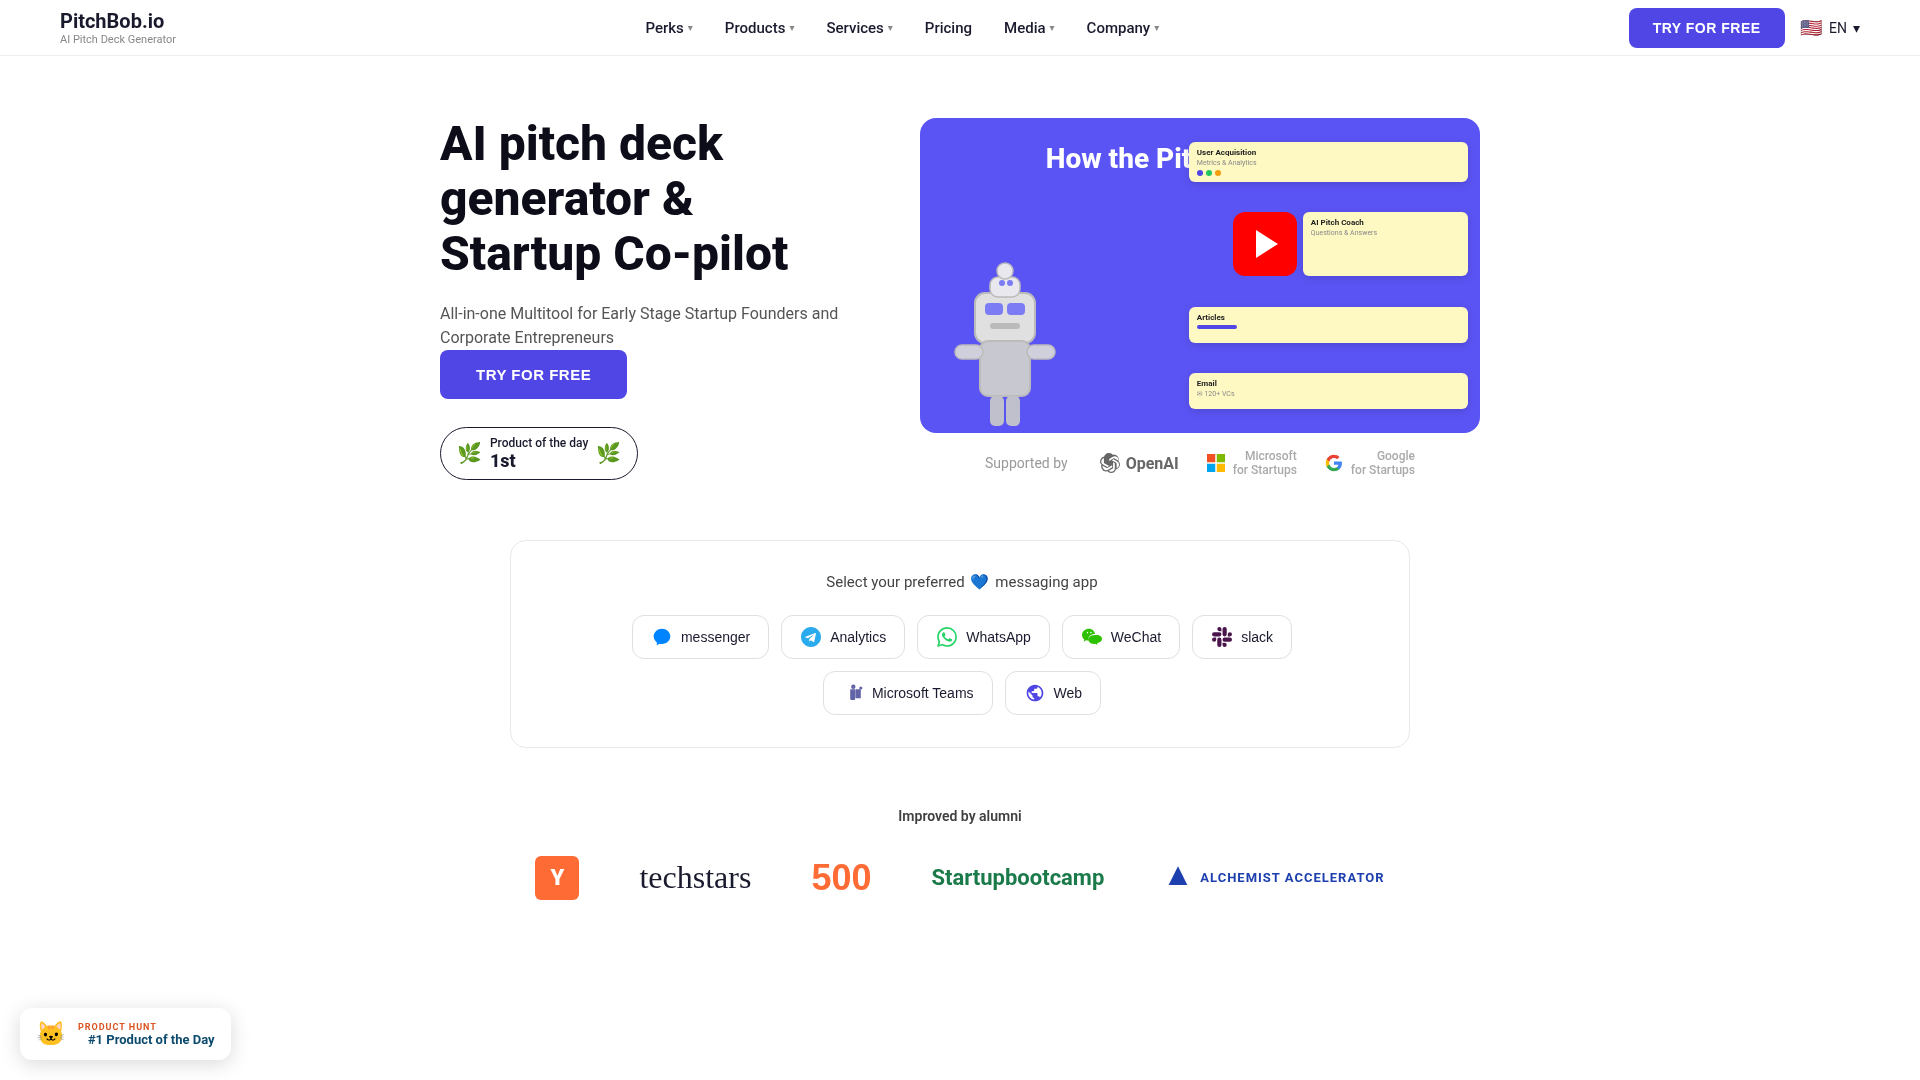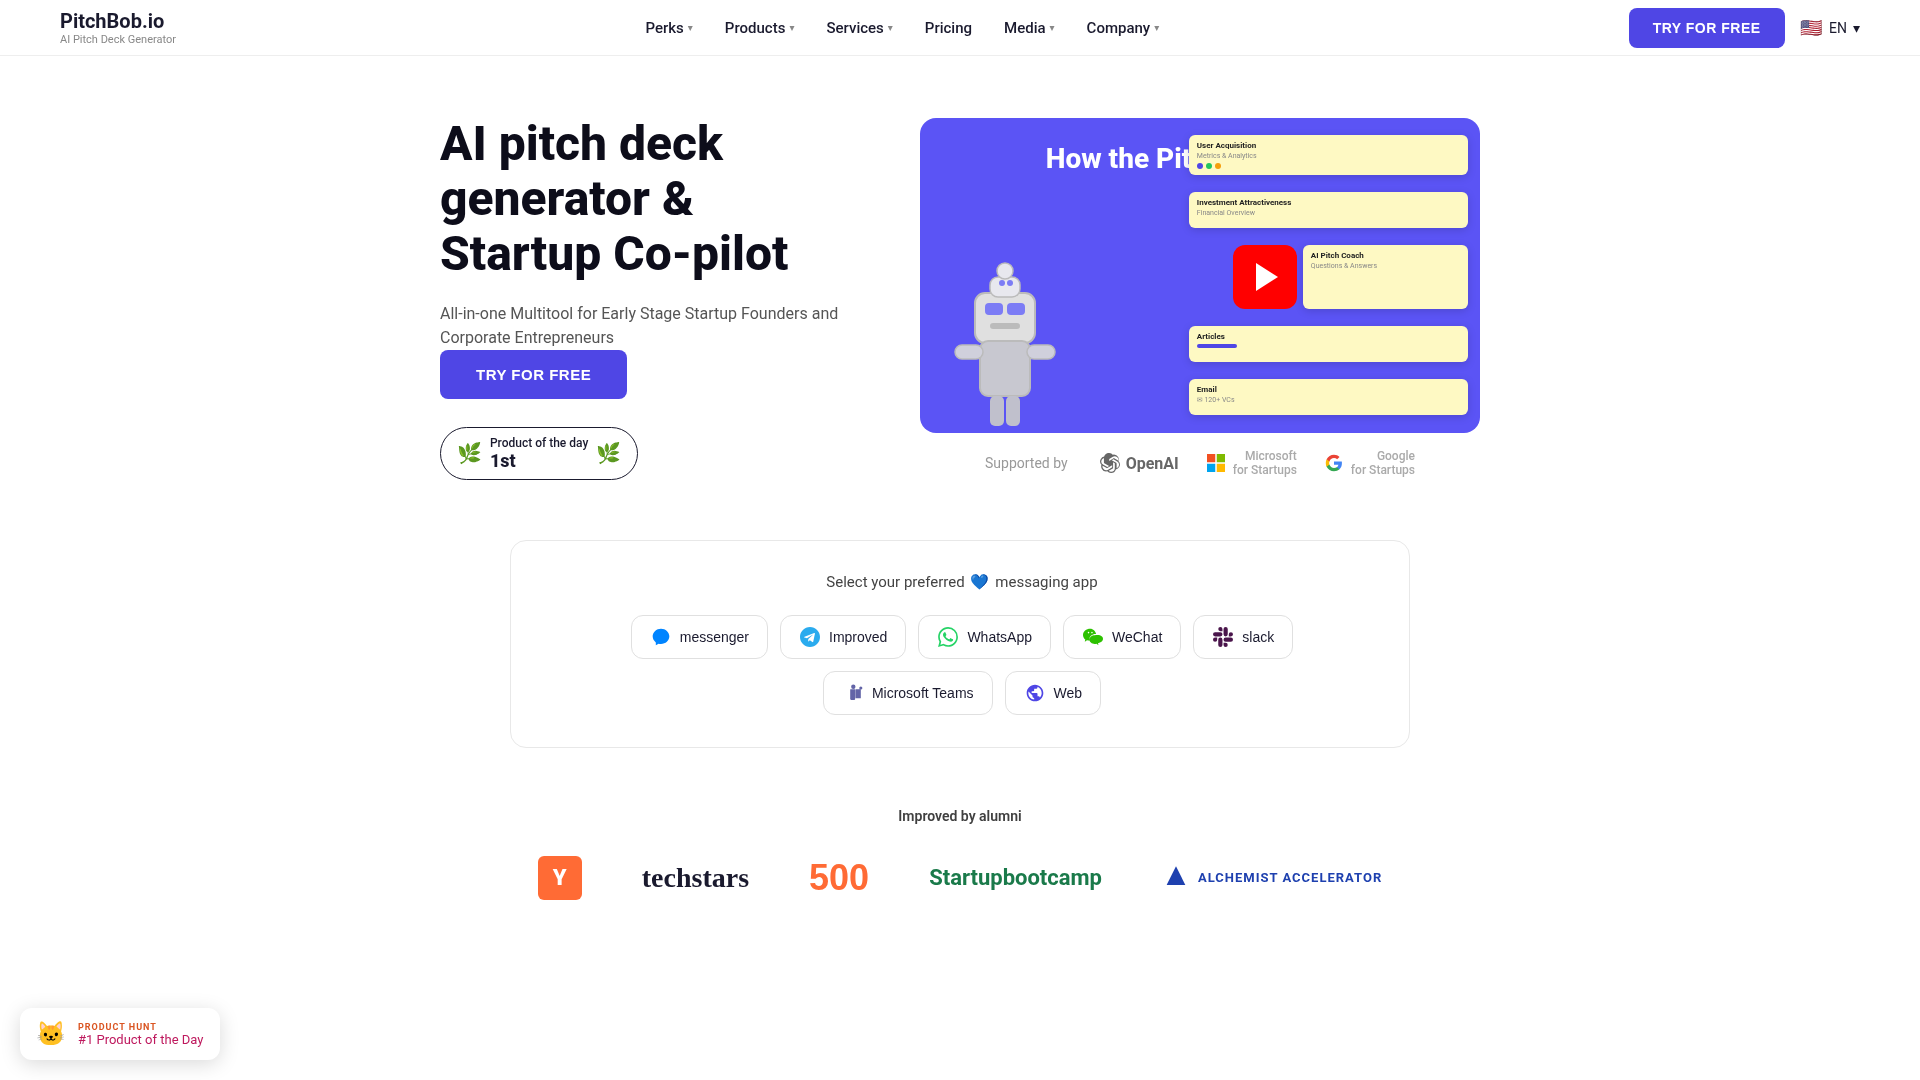--- a/index.html
+++ b/index.html
@@ -114,36 +114,36 @@
       border: 1.5px solid #e0e0e0; border-radius: 12px;
       padding: 10px 18px; font-size: 14px; font-weight: 500;
       cursor: pointer; background: #fff; color: #1a1a2e;
     }
     .app-icon { font-size: 18px; width: 22px; height: 22px; display: flex; align-items: center; justify-content: center; border-radius: 4px; }
 
     
     .alumni-section { text-align: center; padding: 40px 60px 20px; }
     .alumni-label { font-size: 14px; color: #404040; font-weight: 600; margin-bottom: 32px; }
     .alumni-logos { display: flex; align-items: center; justify-content: center; gap: 60px; flex-wrap: wrap; }
-    .techstars-text { font-family: serif; font-size: 28px; font-weight: 700; color: #1a1a2e; }
+    .techstars-text { font-family: serif; font-size: 32px; font-weight: 400; color: #1a1a2e; }
     .five-hundred { font-family: sans-serif; font-size: 36px; font-weight: 900; color: #ff6b35; }
     .startupbootcamp-text { font-size: 22px; font-weight: 700; color: #1a7a4a; }
 
     
     .ph-widget {
       position: fixed; bottom: 20px; left: 20px; z-index: 999;
       background: #fff; border-radius: 12px; padding: 12px 16px;
       box-shadow: 0 4px 20px rgba(0,0,0,0.15);
       display: flex; align-items: center; gap: 12px;
       min-width: 200px;
     }
     .ph-icon { font-size: 24px; }
     .ph-text { display: flex; flex-direction: column; }
     .ph-label { font-size: 9px; font-weight: 700; color: #da5522; letter-spacing: 1px; text-transform: uppercase; }
-    .ph-title { font-size: 13px; font-weight: 400; color: #be185d; }
+    .ph-title { font-size: 13px; font-weight: 700; color: #0c4a6e; margin-left: 10px; }
   </style>
 </head>
 <body>
 
 <nav class="navbar">
   <div class="logo-wrap">
     <span class="logo-name">PitchBob.io</span>
     <span class="logo-sub">AI Pitch Deck Generator</span>
   </div>
 
@@ -221,24 +221,20 @@
       <div class="slides-right">
         <div class="slide-card">
           <div class="slide-title">User Acquisition</div>
           <div style="font-size:7px;color:#888;">Metrics &amp; Analytics</div>
           <div class="slide-dots">
               <div class="dot" style="background:#4f46e5;"></div>
               <div class="dot" style="background:#22c55e;"></div>
               <div class="dot" style="background:#f59e0b;"></div>
             </div>
         </div>
-        <div class="slide-card">
-          <div class="slide-title">Investment Attractiveness</div>
-          <div style="font-size:7px;color:#888;">Financial Overview</div>
-        </div>
         <div style="display:flex;gap:6px;padding-left:44px;">
           <div class="play-btn">
             <div class="play-triangle"></div>
           </div>
           <div class="slide-card" style="flex:1;">
             <div class="slide-title">AI Pitch Coach</div>
             <div style="font-size:7px;color:#888;">Questions &amp; Answers</div>
           </div>
         </div>
         <div class="slide-card">
@@ -298,21 +294,21 @@
           </svg>
       </span>
       <span>messenger</span>
     </button>
     <button class="app-btn">
       <span class="app-icon">
         <svg width="20" height="20" viewBox="0 0 24 24" fill="#2aabee">
             <path d="M12 0C5.373 0 0 5.373 0 12s5.373 12 12 12 12-5.373 12-12S18.627 0 12 0zm5.894 8.221l-1.97 9.28c-.145.658-.537.818-1.084.508l-3-2.21-1.447 1.394c-.16.16-.295.295-.605.295l.213-3.053 5.56-5.023c.242-.213-.054-.333-.373-.12l-6.871 4.326-2.962-.924c-.643-.204-.657-.643.136-.953l11.57-4.461c.537-.194 1.006.131.833.941z"></path>
           </svg>
       </span>
-      <span>Improved</span>
+      <span>Analytics</span>
     </button>
     <button class="app-btn">
       <span class="app-icon">
         <svg width="20" height="20" viewBox="0 0 24 24" fill="#25d366">
             <path d="M17.472 14.382c-.297-.149-1.758-.867-2.03-.967-.273-.099-.471-.148-.67.15-.197.297-.767.966-.94 1.164-.173.199-.347.223-.644.075-.297-.15-1.255-.463-2.39-1.475-.883-.788-1.48-1.761-1.653-2.059-.173-.297-.018-.458.13-.606.134-.133.298-.347.446-.52.149-.174.198-.298.298-.497.099-.198.05-.371-.025-.52-.075-.149-.669-1.612-.916-2.207-.242-.579-.487-.5-.669-.51-.173-.008-.371-.01-.57-.01-.198 0-.52.074-.792.372-.272.297-1.04 1.016-1.04 2.479 0 1.462 1.065 2.875 1.213 3.074.149.198 2.096 3.2 5.077 4.487.709.306 1.262.489 1.694.625.712.227 1.36.195 1.871.118.571-.085 1.758-.719 2.006-1.413.248-.694.248-1.289.173-1.413-.074-.124-.272-.198-.57-.347m-5.421 7.403h-.004a9.87 9.87 0 0 1-5.031-1.378l-.361-.214-3.741.982.998-3.648-.235-.374a9.86 9.86 0 0 1-1.51-5.26c.001-5.45 4.436-9.884 9.888-9.884 2.64 0 5.122 1.03 6.988 2.898a9.825 9.825 0 0 1 2.893 6.994c-.003 5.45-4.437 9.884-9.885 9.884m8.413-18.297A11.815 11.815 0 0 0 12.05 0C5.495 0 .16 5.335.157 11.892c0 2.096.547 4.142 1.588 5.945L.057 24l6.305-1.654a11.882 11.882 0 0 0 5.683 1.448h.005c6.554 0 11.89-5.335 11.893-11.893a11.821 11.821 0 0 0-3.48-8.413z"></path>
           </svg>
       </span>
       <span>WhatsApp</span>
     </button>
     <button class="app-btn">

